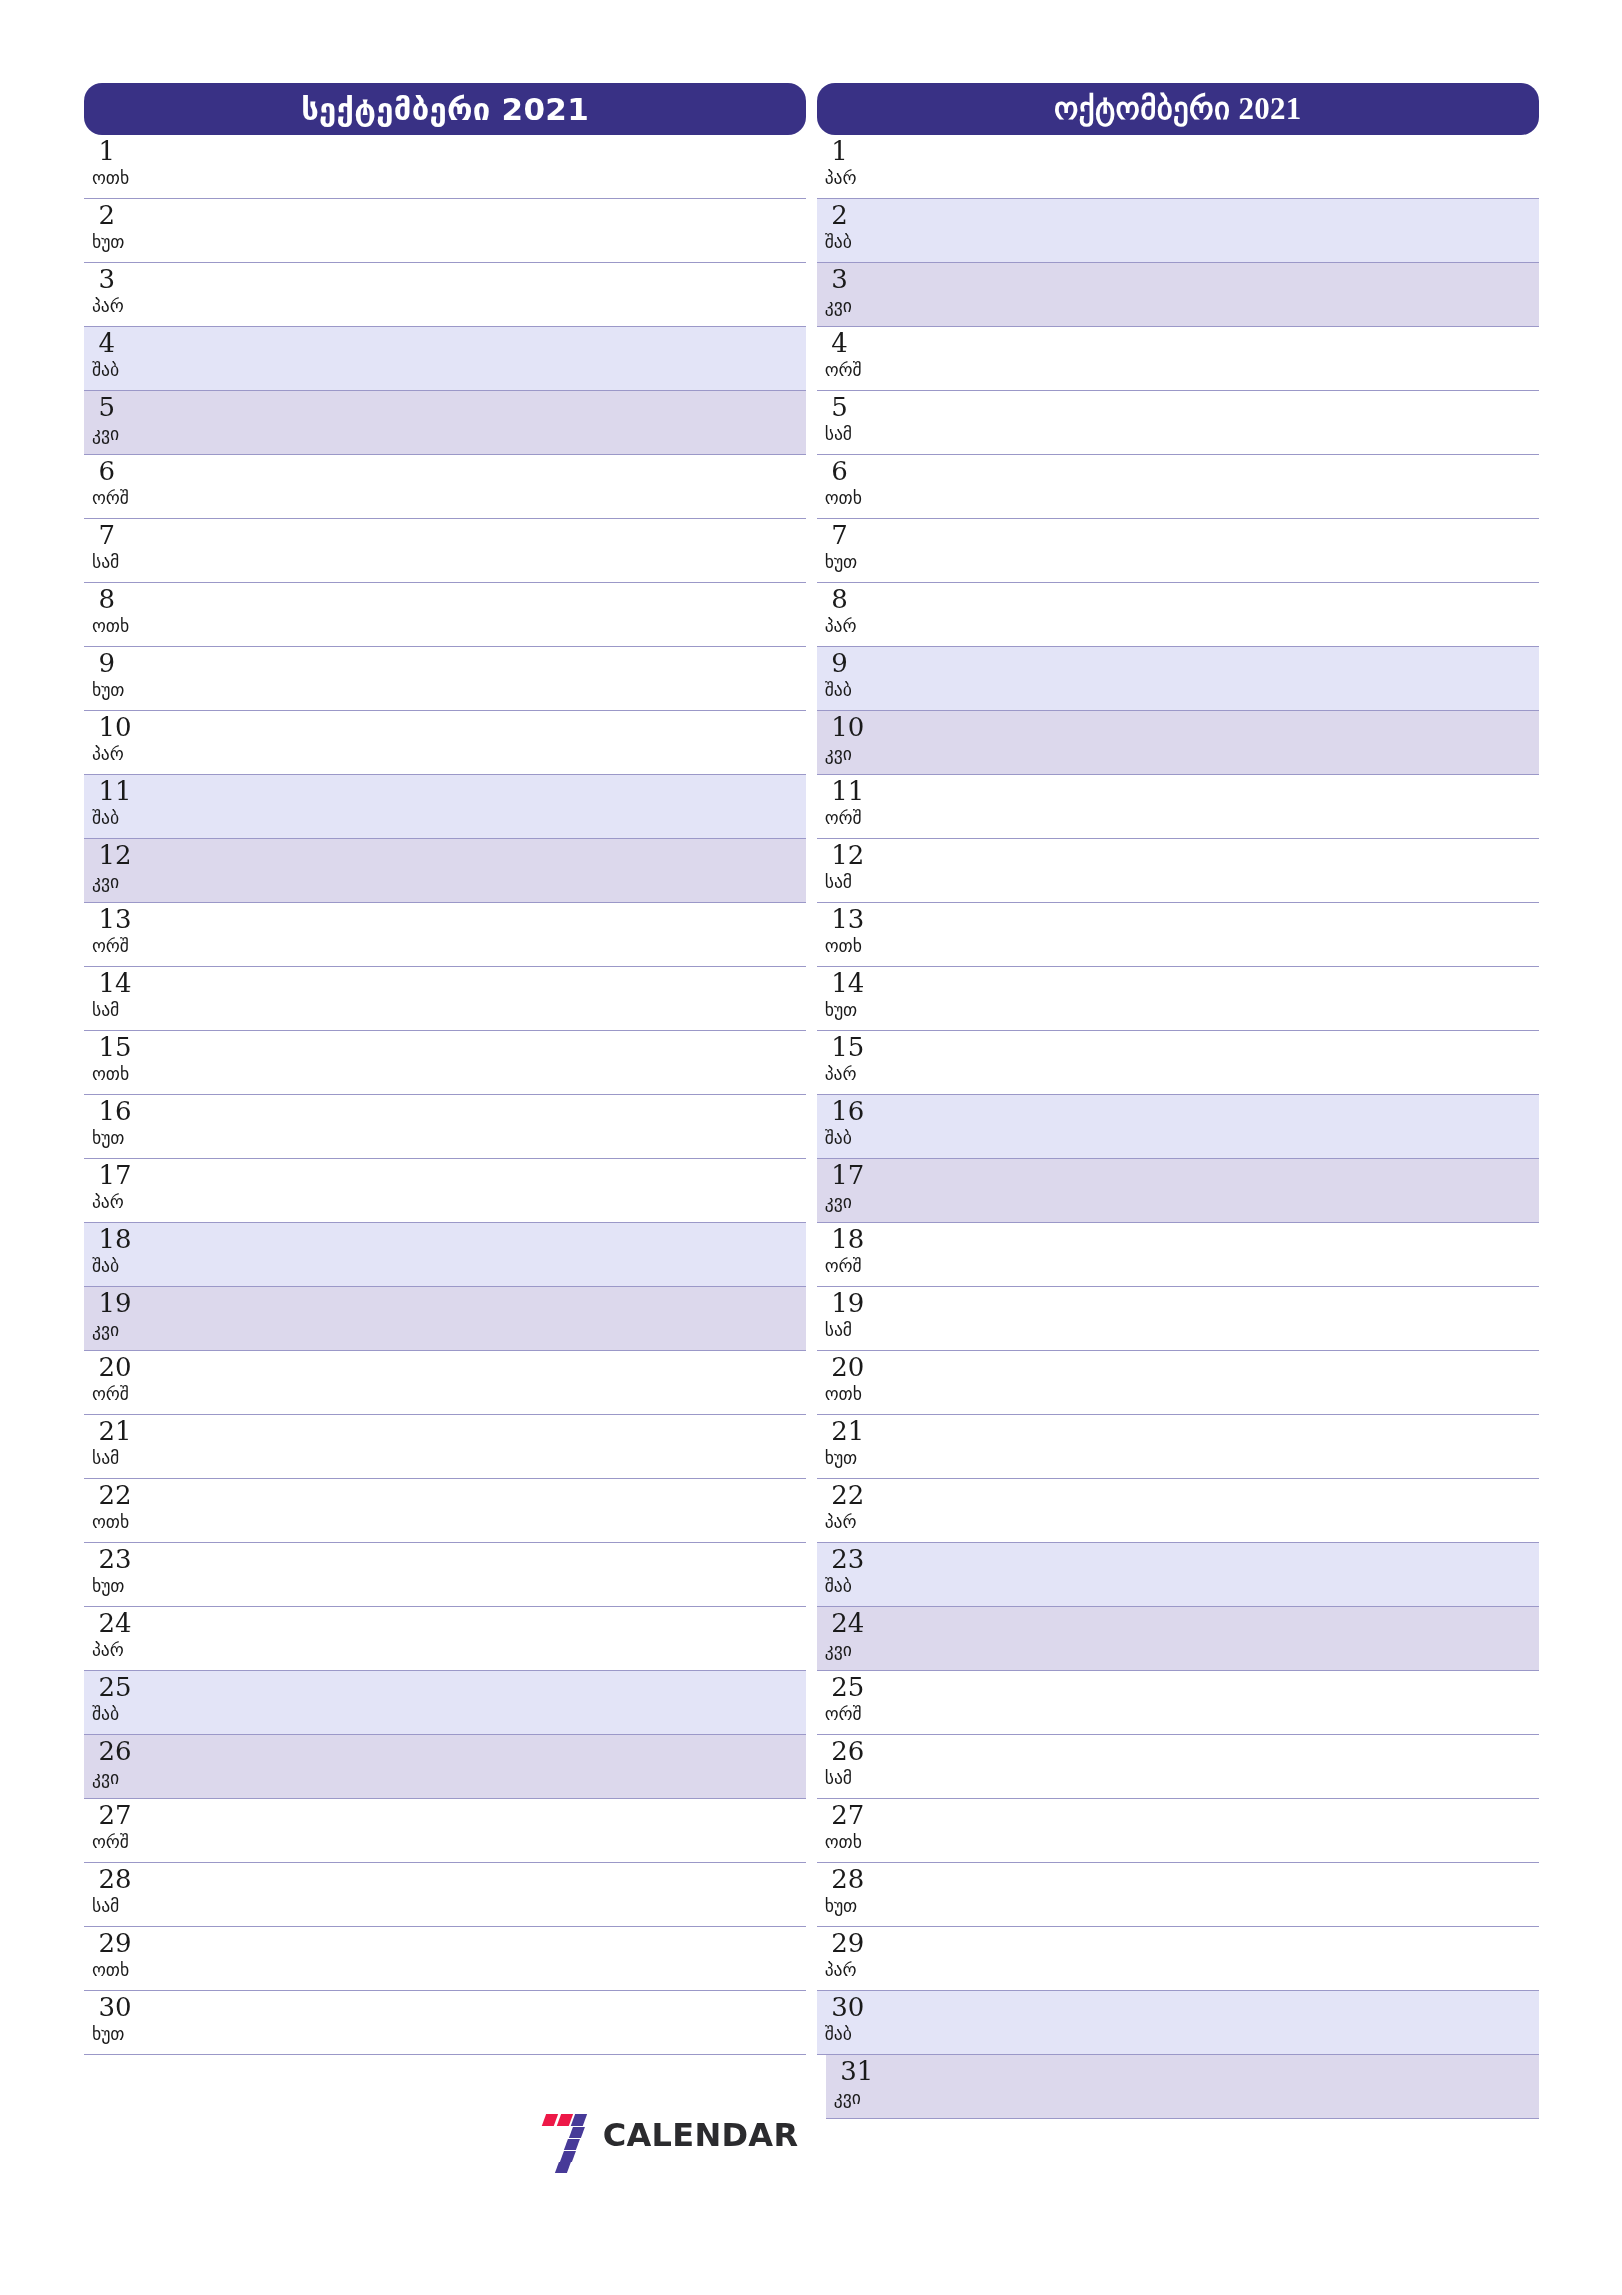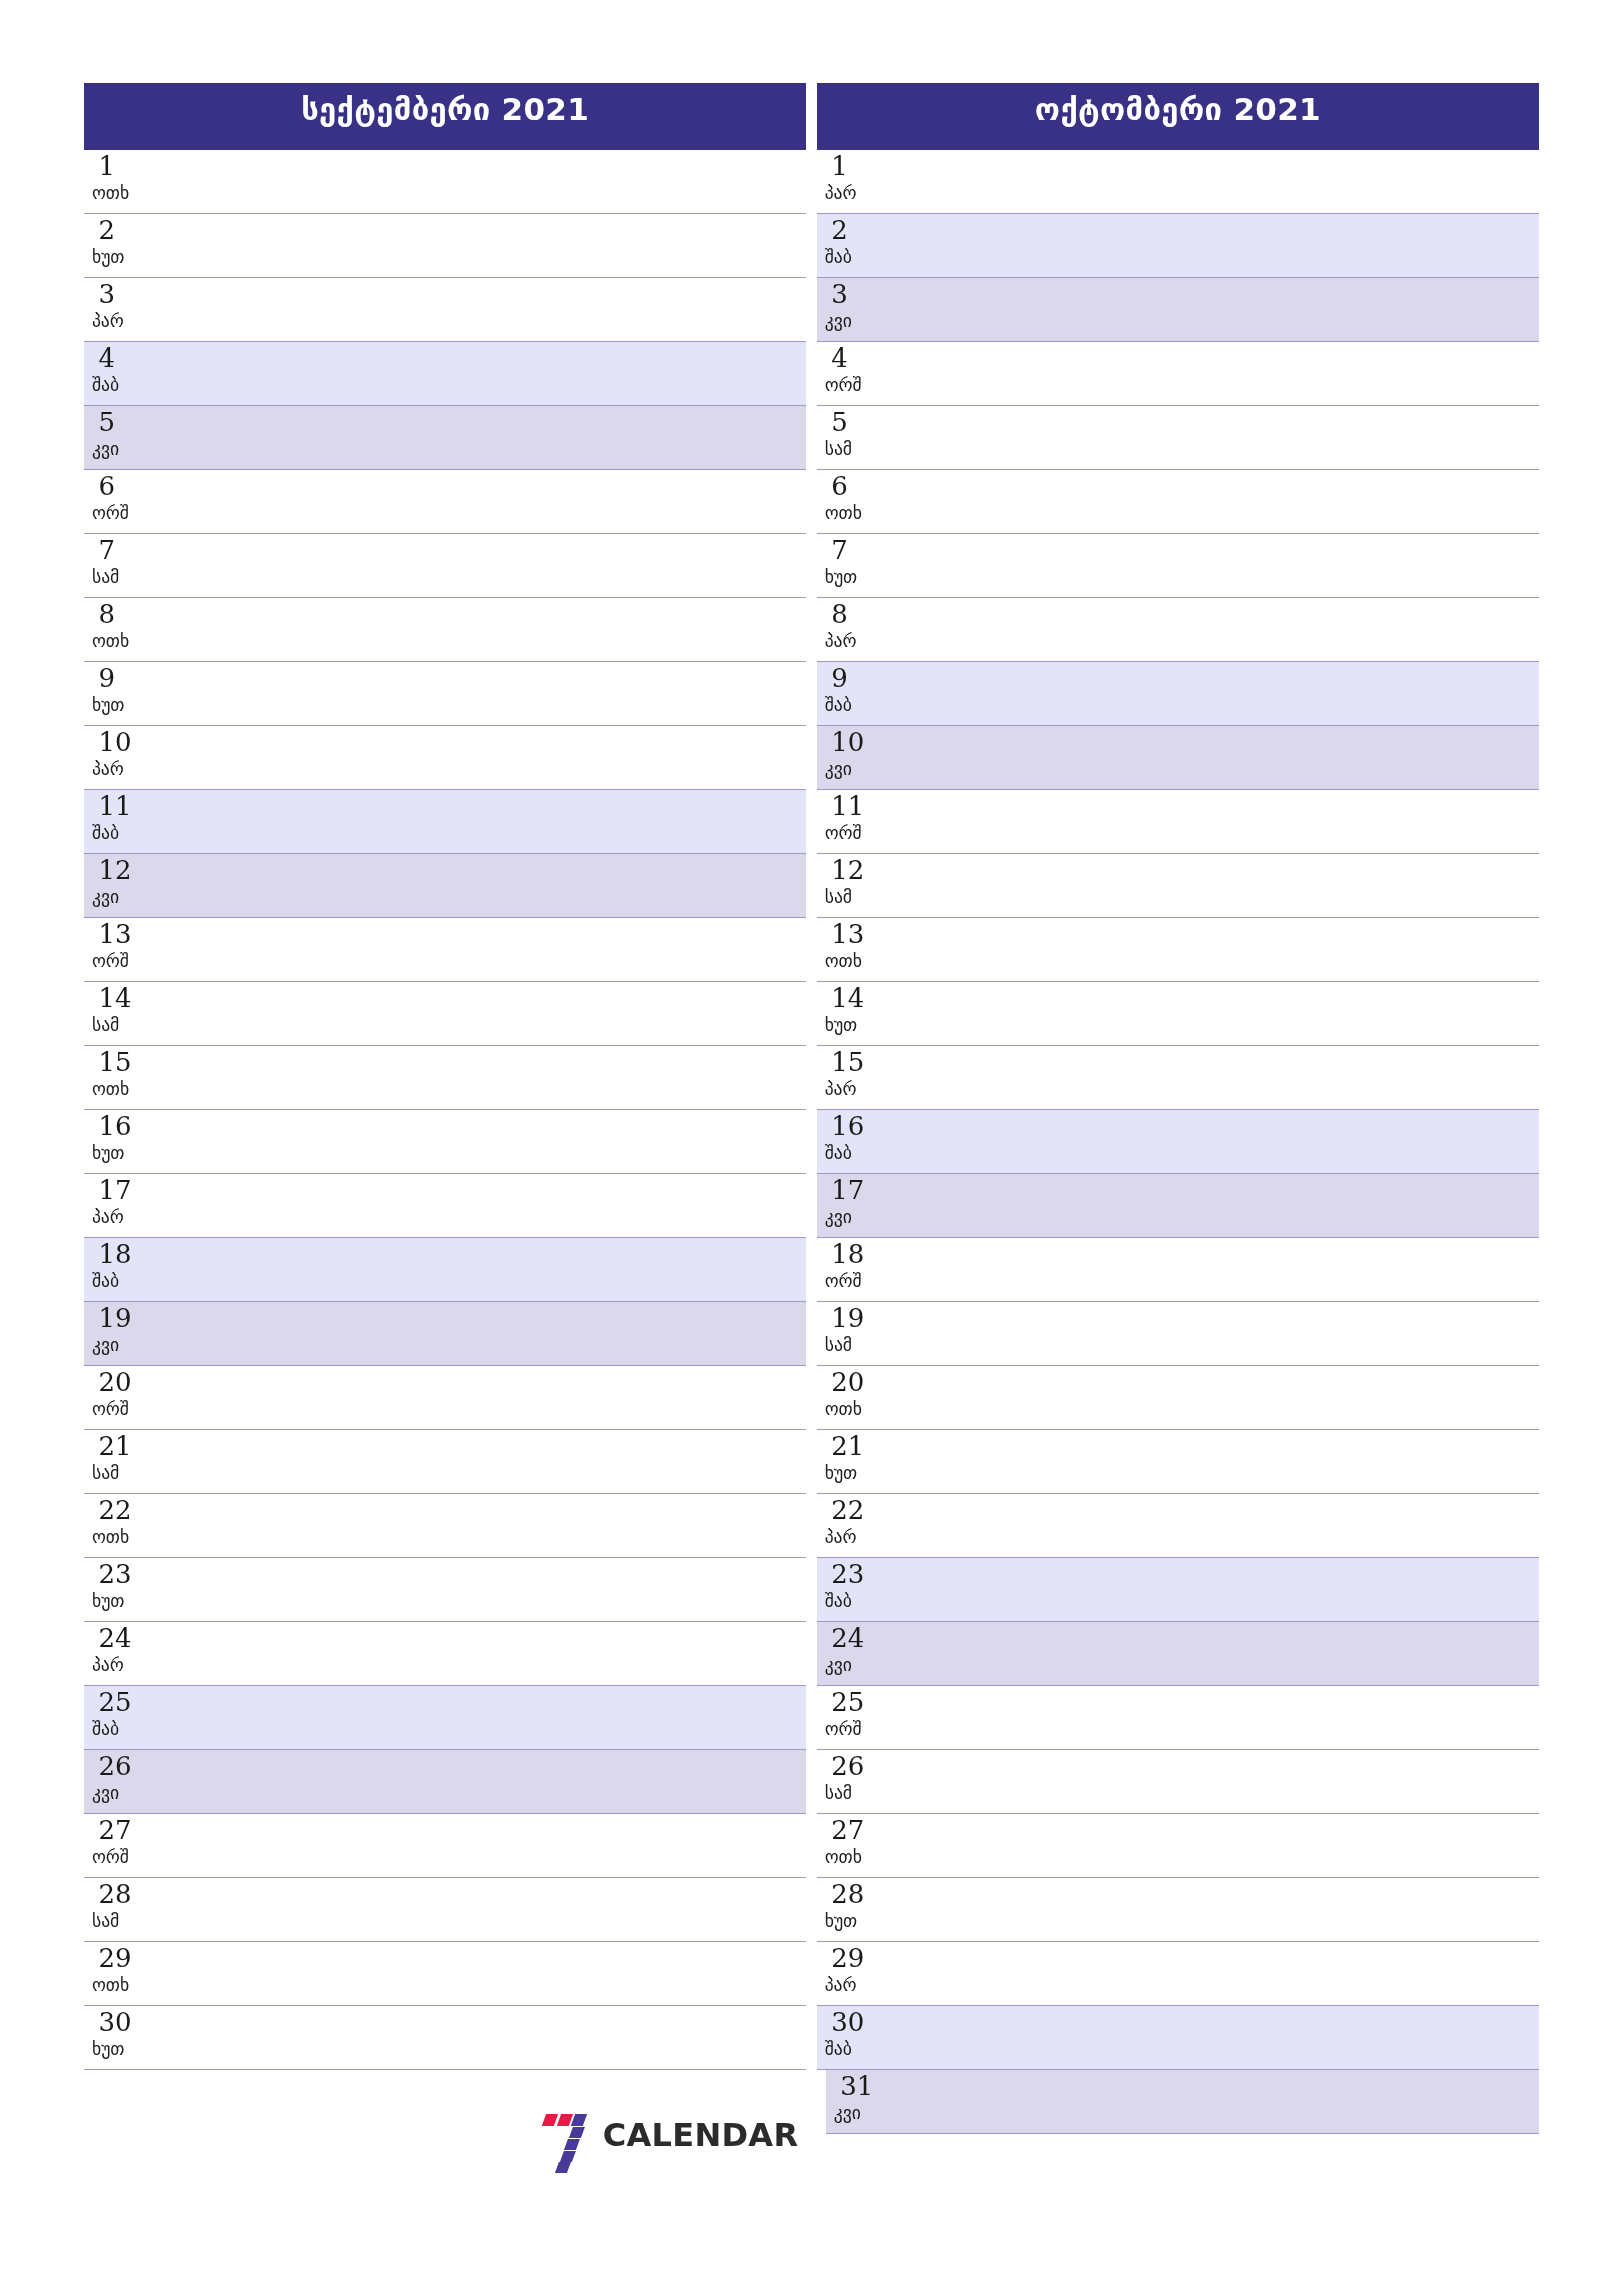--- a/index.html
+++ b/index.html
@@ -27,30 +27,31 @@
   }
 
   .month-col {
     flex: 1 1 0;
     display: flex;
     flex-direction: column;
     position: relative;
   }
 
   .month-header {
-    height: 67px;
+    height: 52px;
     line-height: 52px;
     text-align: center;
     color: #ffffff;
     font-size: 31px;
     font-weight: 700;
     letter-spacing: 0.3px;
     font-family: "DejaVu Sans", sans-serif;
     white-space: nowrap;
     overflow: hidden;
+    border-radius: 18px;
   }
 
   .day-rows {
     flex: 0 0 auto;
     display: flex;
     flex-direction: column;
   }
 
   .day-row {
     height: 64px;
@@ -270,21 +271,21 @@
         <i class="lm-s1" style="background: rgb(71, 58, 152);"></i>
           <i class="lm-s2" style="background: rgb(71, 58, 152);"></i>
           <i class="lm-s3" style="background: rgb(71, 58, 152);"></i>
           <i class="lm-s4" style="background: rgb(71, 58, 152);"></i>
       </span>
       <span class="logo-text" style="color: rgb(43, 43, 46);">CALENDAR</span>
     </div>
   </div>
 
   <div class="month-col">
-    <div class="month-header" style="background: rgb(57, 49, 133); color: rgb(255, 255, 255);">ოქტომბერი 2021</div>
+    <div class="month-header" style="background: rgb(57, 49, 133); color: rgb(255, 255, 255); font-family: Liberation Serif, serif;">ოქტომბერი 2021</div>
     <div class="day-rows">
         <div class="day-row first" style="border-bottom-color: rgb(155, 152, 200);">
           <span class="day-num" style="color: rgb(26, 26, 26);">1</span>
           <span class="day-abbr" style="color: rgb(26, 26, 26);">პარ</span>
         </div>
         <div class="day-row sat" style="border-bottom-color: rgb(155, 152, 200); background: rgb(227, 228, 247);">
           <span class="day-num" style="color: rgb(26, 26, 26);">2</span>
           <span class="day-abbr" style="color: rgb(26, 26, 26);">შაბ</span>
         </div>
         <div class="day-row sun" style="border-bottom-color: rgb(155, 152, 200); background: rgb(220, 216, 236);">

